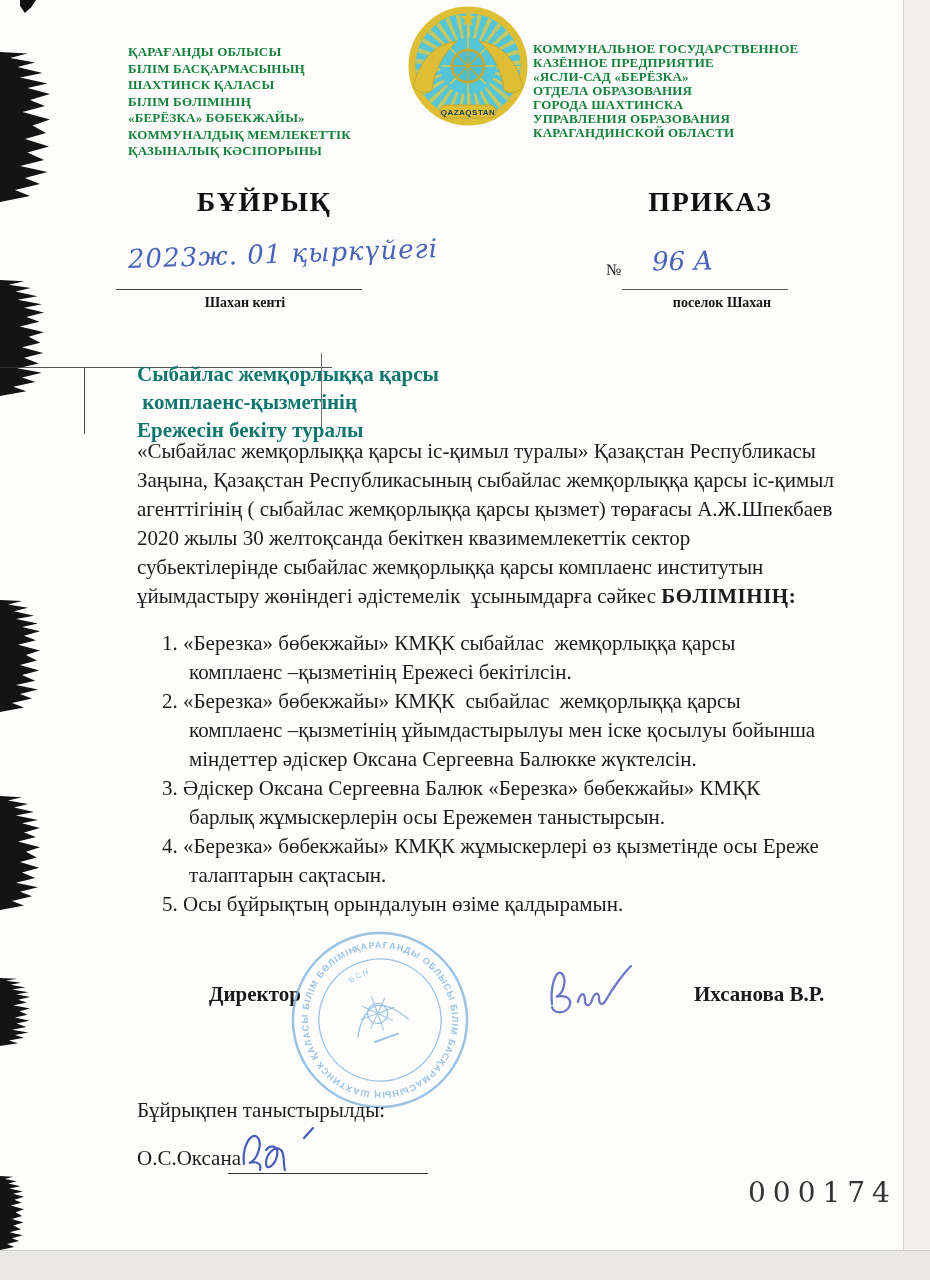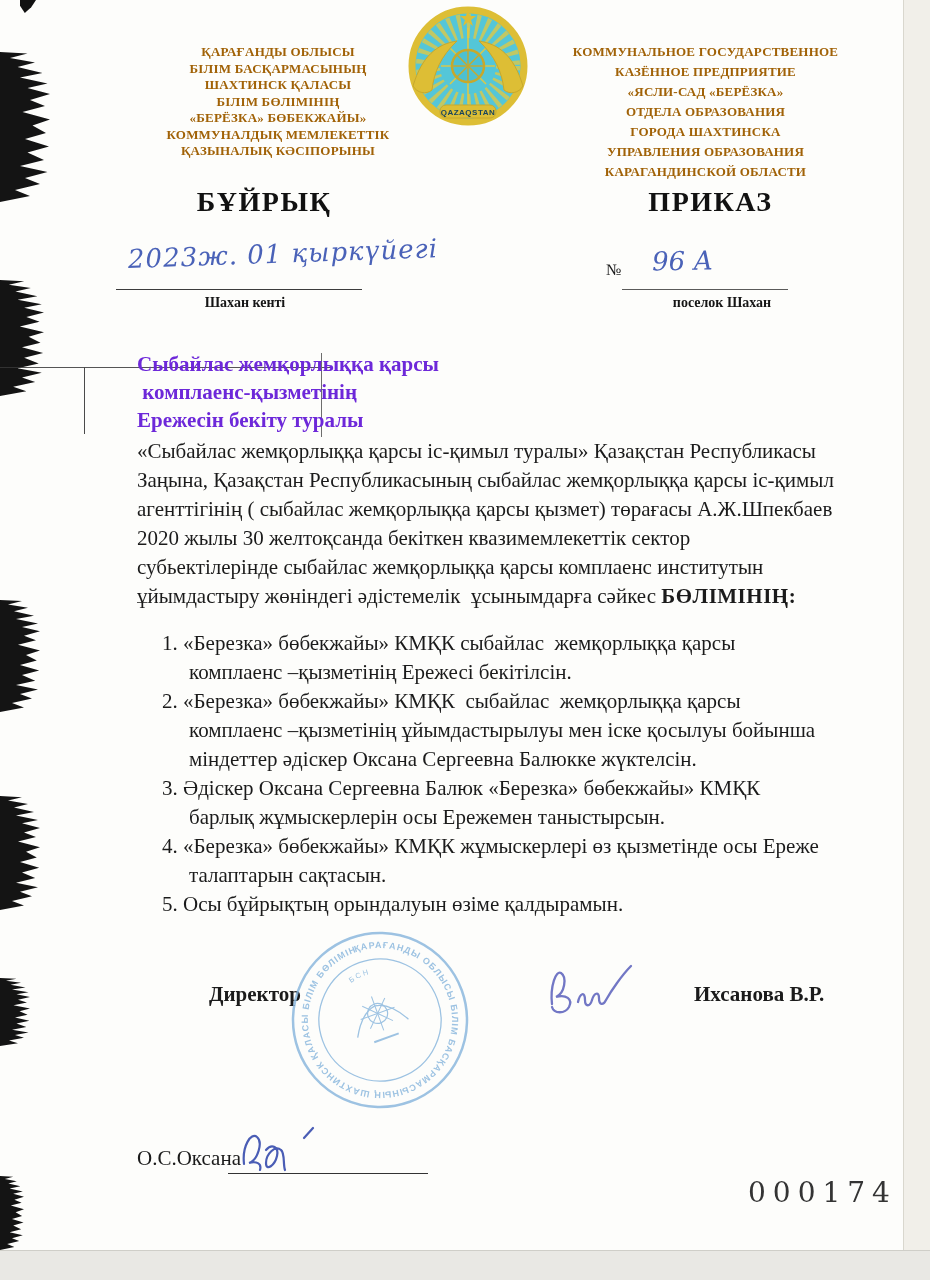--- a/index.html
+++ b/index.html
@@ -22,24 +22,24 @@
   .blob.b1{top:52px;width:50px;height:150px;}
   .blob.b2{top:280px;width:44px;height:116px;}
   .blob.b3{top:600px;width:40px;height:112px;}
   .blob.b4{top:796px;width:40px;height:114px;}
   .blob.b5{top:978px;width:30px;height:68px;}
   .blob.b6{top:1176px;width:24px;height:74px;}
   .corner-mark{position:absolute;left:20px;top:0;width:16px;height:13px;background:#111;
     clip-path:polygon(0 0,100% 0,70% 55%,30% 100%,0 45%);}
 
   
-  .org{position:absolute;text-align:center;font-weight:bold;font-size:13px;
-    line-height:16.5px;white-space:pre-line;letter-spacing:.2px;color:#a16207;}
+  .org{position:absolute;text-align:left;font-weight:bold;font-size:13px;
+    line-height:16.5px;white-space:pre-line;letter-spacing:.2px;color:#15803d;}
   .org.left{left:128px;top:44px;width:300px;}
-  .org.right{left:533px;top:42px;width:345px;line-height:20px;}
+  .org.right{left:533px;top:42px;width:345px;line-height:14px;}
   .emblem{position:absolute;left:403px;top:6px;width:130px;height:135px;}
 
   .order-title{position:absolute;font-size:28px;font-weight:bold;letter-spacing:1.5px;
     text-align:center;color:#111;}
   .order-title.kk{left:158px;top:186px;width:212px;}
   .order-title.ru{left:608px;top:186px;width:205px;}
 
   .hand{font-family:"DejaVu Serif",serif;font-style:italic;color:#4a62b8;}
   .date-hand{position:absolute;left:128px;top:244px;font-size:26px;letter-spacing:1px;
     transform:rotate(-2deg);transform-origin:left center;}
@@ -49,22 +49,22 @@
   .place.ru{left:638px;top:295px;width:168px;}
   .num-label{position:absolute;left:606px;top:261px;font-size:16px;}
   .num-hand{position:absolute;left:652px;top:246px;font-size:26px;transform:rotate(-1deg);}
   .num-line{position:absolute;left:622px;top:289px;width:166px;border-top:1px solid #5a5a5a;}
 
   
   .art-h{position:absolute;left:0;top:367px;width:332px;border-top:1.5px solid rgba(55,55,55,.85);}
   .art-v1{position:absolute;left:84px;top:367px;height:67px;border-left:1.5px solid #4a4a4a;}
   .art-v2{position:absolute;left:321px;top:353px;height:84px;border-left:1px solid #6d6d6d;}
 
-  .subject{position:absolute;left:137px;top:350px;font-size:21px;font-weight:bold;
-    line-height:28px;white-space:pre-line;color:#6d28d9;}
+  .subject{position:absolute;left:137px;top:360px;font-size:21px;font-weight:bold;
+    line-height:28px;white-space:pre-line;color:#0f766e;}
   .preamble{position:absolute;left:137px;top:437px;width:724px;font-size:21px;
     line-height:29px;white-space:pre-line;}
   .preamble b{letter-spacing:.5px;}
   .items{position:absolute;left:137px;top:629px;width:734px;font-size:21px;line-height:29px;}
   .item{padding-left:52px;text-indent:-27px;white-space:pre-line;}
 
   .sig-position{position:absolute;left:209px;top:982px;font-size:21px;font-weight:bold;}
   .sig-name{position:absolute;left:694px;top:982px;font-size:21px;font-weight:bold;}
   .stamp{position:absolute;left:285px;top:925px;width:190px;height:190px;opacity:.82;}
   .sig-director{position:absolute;left:540px;top:958px;width:130px;height:72px;}
@@ -198,20 +198,21 @@
 
   <svg class="sig-director" viewBox="0 0 130 72">
     <g fill="none" stroke="#7277c5" stroke-width="2.3" stroke-linecap="round">
       <path d="M12,46 C10,28 16,12 21,15 C27,19 25,35 16,39 C26,36 33,41 29,49 C25,56 14,56 12,49"></path>
       <path d="M38,44 c2,-9 7,-11 7,-2 c0,7 5,7 7,0 c2,-7 7,-9 7,-2 c0,7 4,8 7,2 c5,-9 16,-25 25,-34"></path>
     </g>
   </svg>
 
   <div class="sig-name">Ихсанова В.Р.</div>
 
+  <div class="ack-label">Бұйрықпен таныстырылды:</div>
   <div class="ack-name">О.С.Оксана</div>
   <div class="ack-line"></div>
 
   <svg class="sig-balyuk" viewBox="0 0 116 58">
     <g fill="none" stroke="#4a5db5" stroke-width="2.2" stroke-linecap="round">
       <path d="M12,42 C10,24 19,10 25,15 C31,20 26,38 17,41 C24,39 30,41 28,48"></path>
       <path d="M34,28 c6,-7 13,-3 11,6 c-2,9 -11,16 -11,7 c0,-9 9,-18 15,-13 c4,3 2,15 4,20"></path>
       <path d="M72,16 l9,-10"></path>
     </g>
   </svg>

